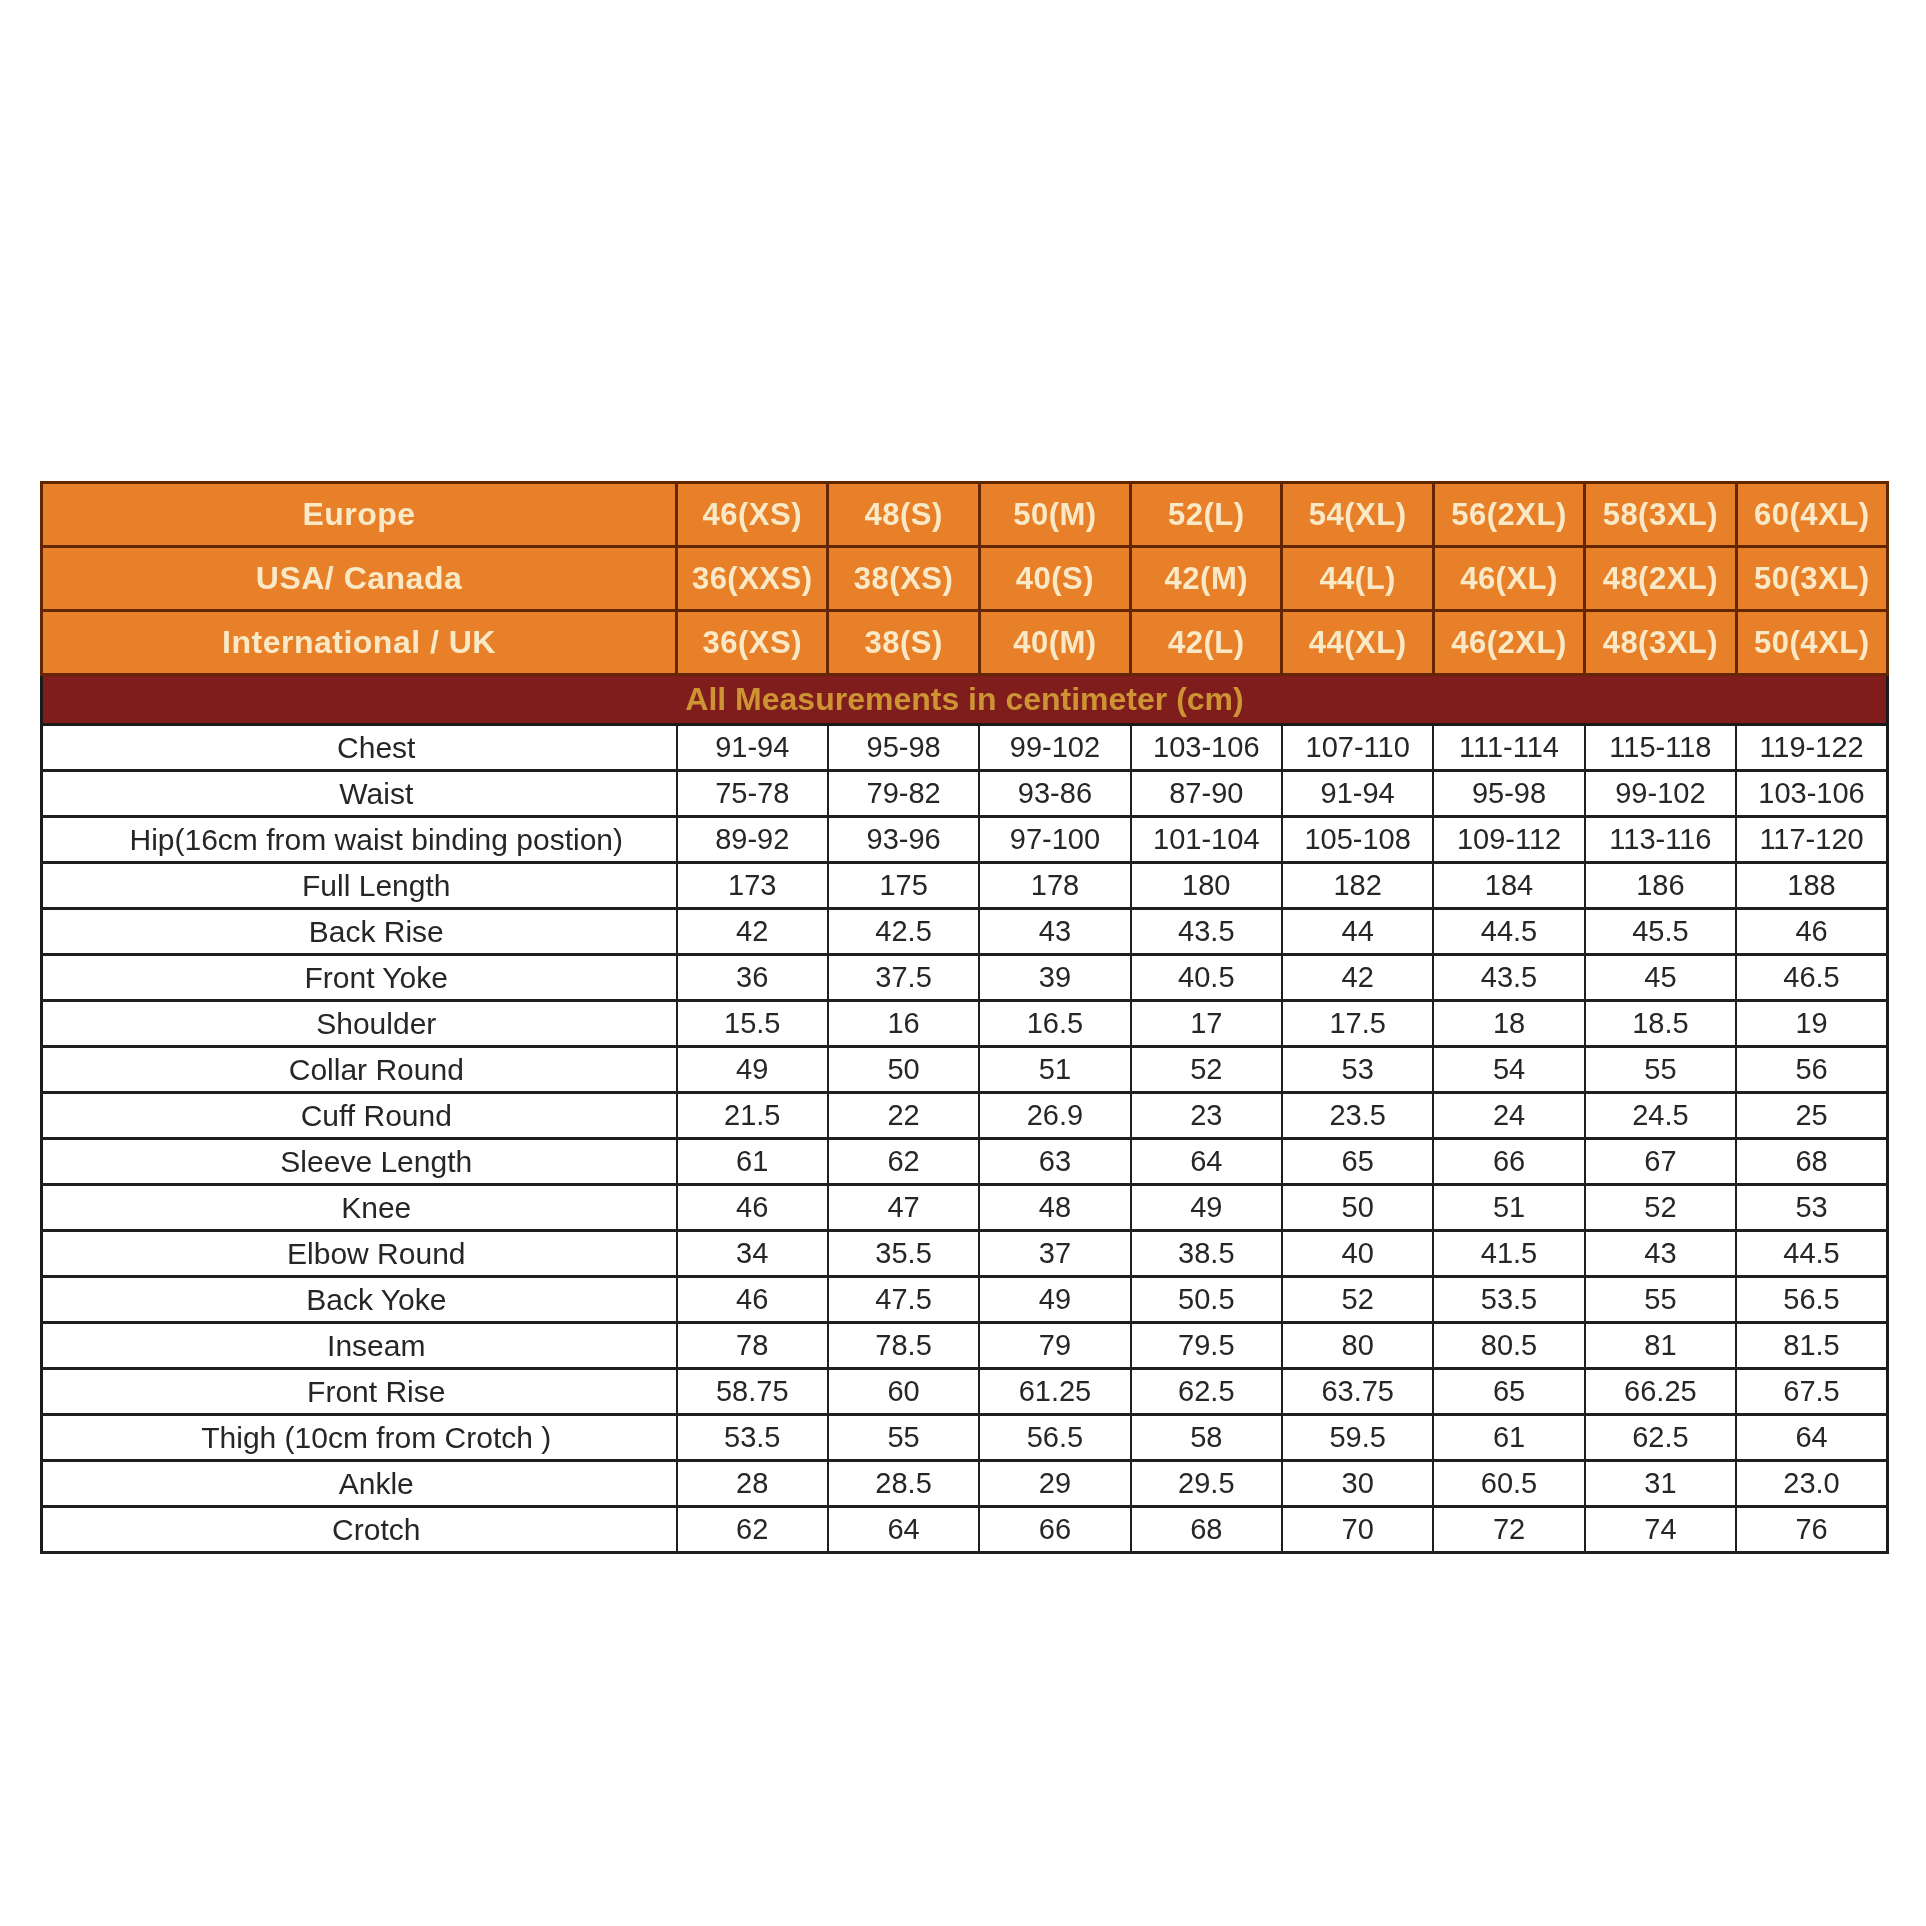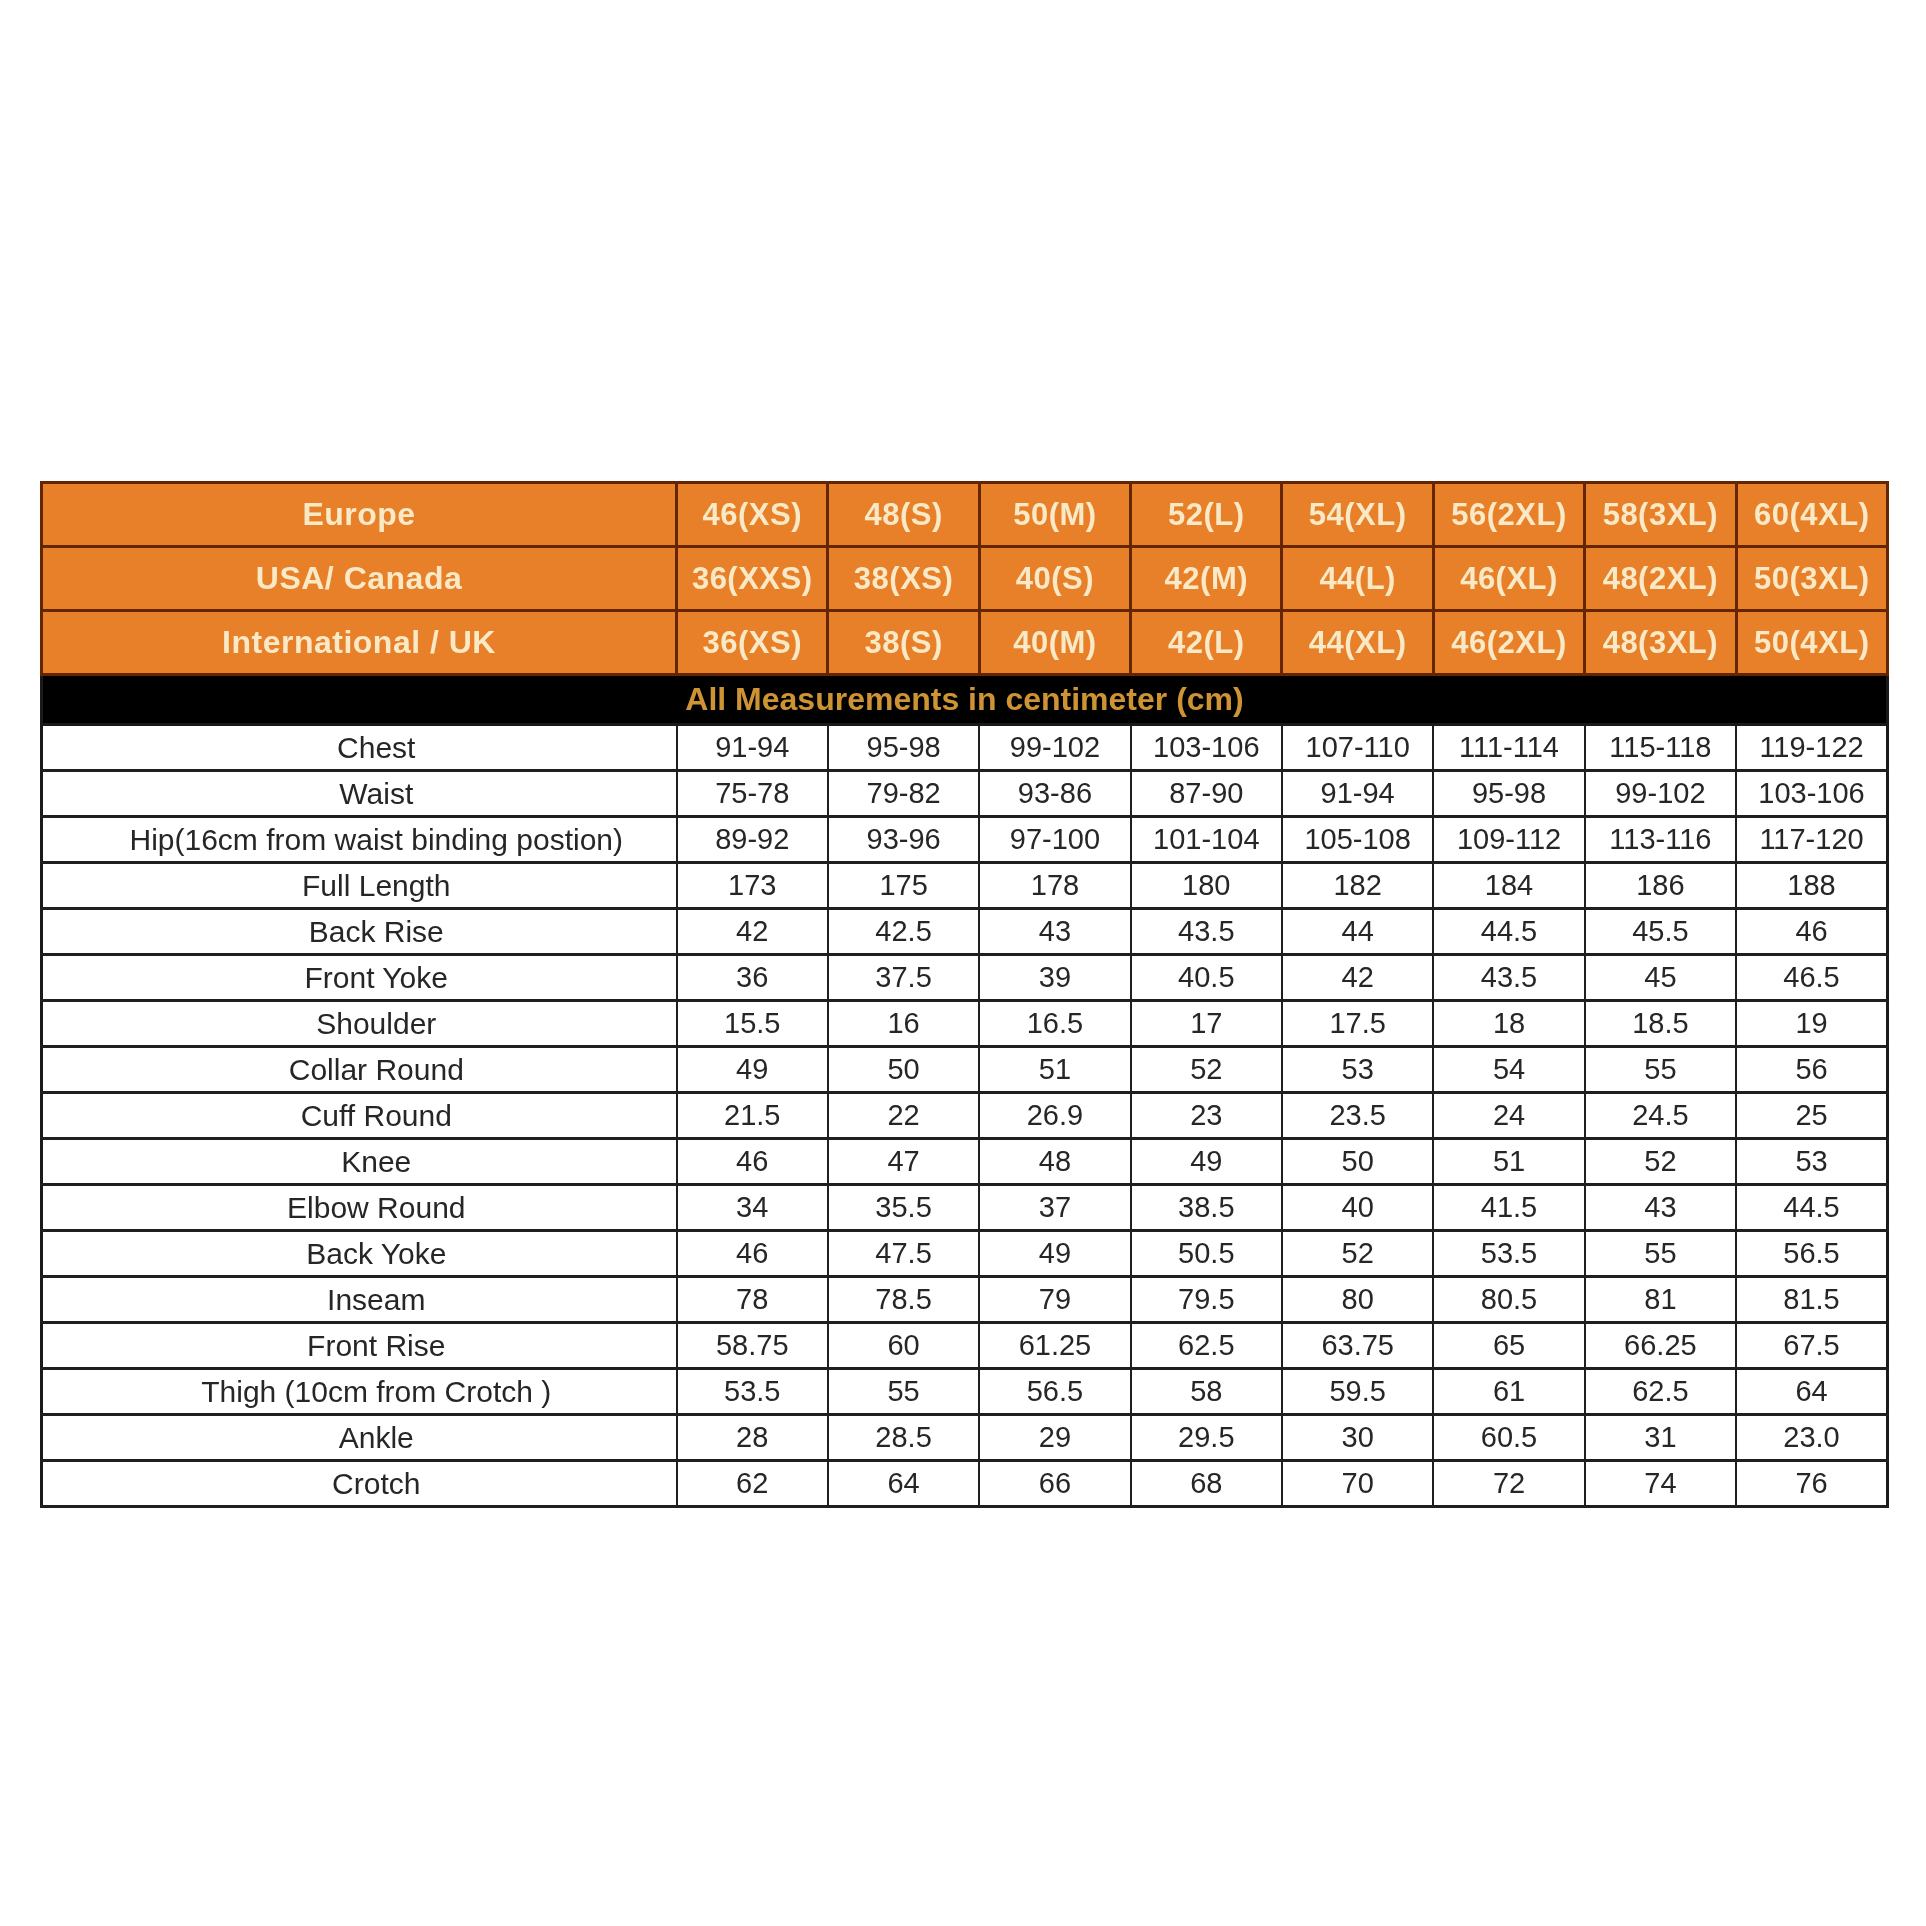--- a/index.html
+++ b/index.html
@@ -40,21 +40,21 @@
     letter-spacing: 0.5px;
   }
   tr.size-row td.label-cell {
     font-size: 32px;
   }
 
   
   tr.subtitle-row td {
     height: 50px;
     border: 3px solid #1a1a1a;
-    background: #000000;
+    background: #7f1d1d;
     color: var(--subtitle-text, #CE9434);
     font-size: 32px;
     font-weight: bold;
     text-align: center;
   }
 
   
   tr.measure-row td {
     height: 46px;
     background: #ffffff;
@@ -219,20 +219,31 @@
           <td>21.5</td>
           <td>22</td>
           <td>26.9</td>
           <td>23</td>
           <td>23.5</td>
           <td>24</td>
           <td>24.5</td>
           <td>25</td>
         </tr>
         <tr class="measure-row">
+          <td class="label-cell">Sleeve Length</td>
+          <td>61</td>
+          <td>62</td>
+          <td>63</td>
+          <td>64</td>
+          <td>65</td>
+          <td>66</td>
+          <td>67</td>
+          <td>68</td>
+        </tr>
+        <tr class="measure-row">
           <td class="label-cell">Knee</td>
           <td>46</td>
           <td>47</td>
           <td>48</td>
           <td>49</td>
           <td>50</td>
           <td>51</td>
           <td>52</td>
           <td>53</td>
         </tr>

